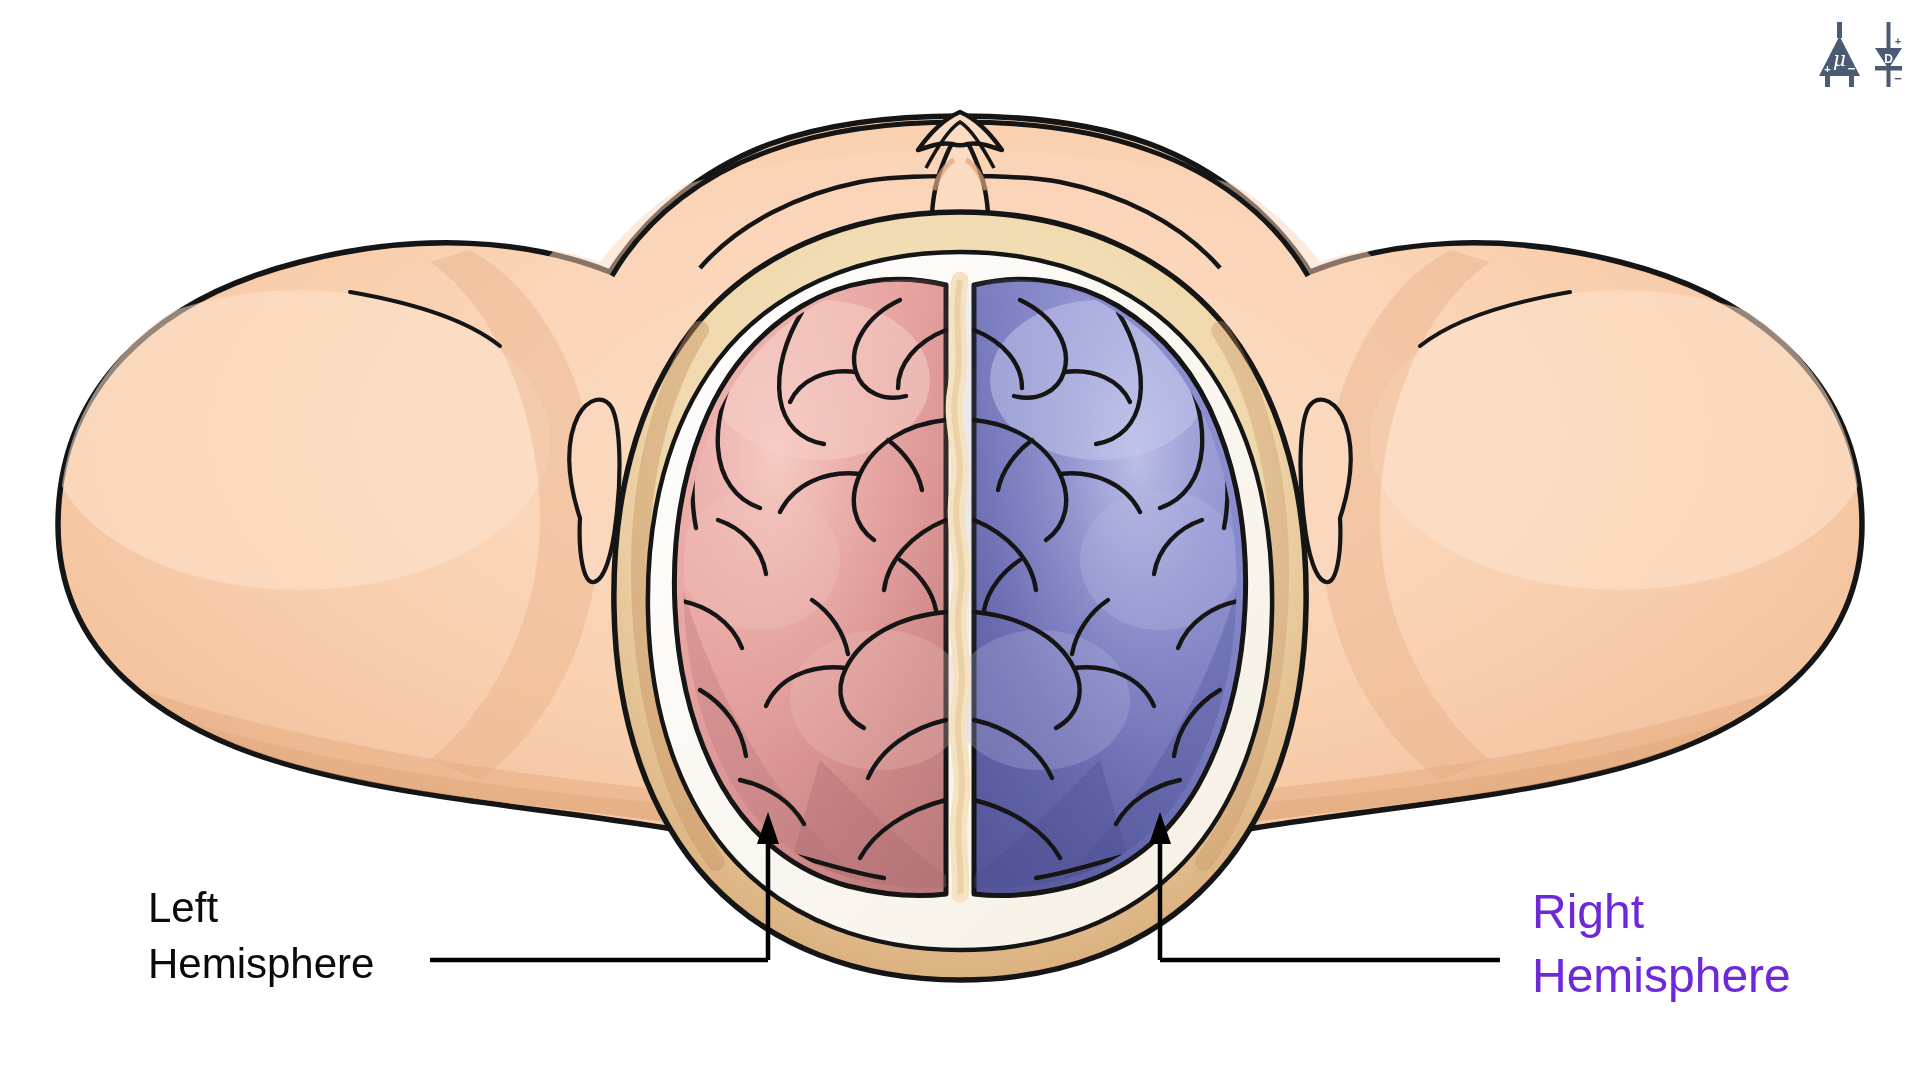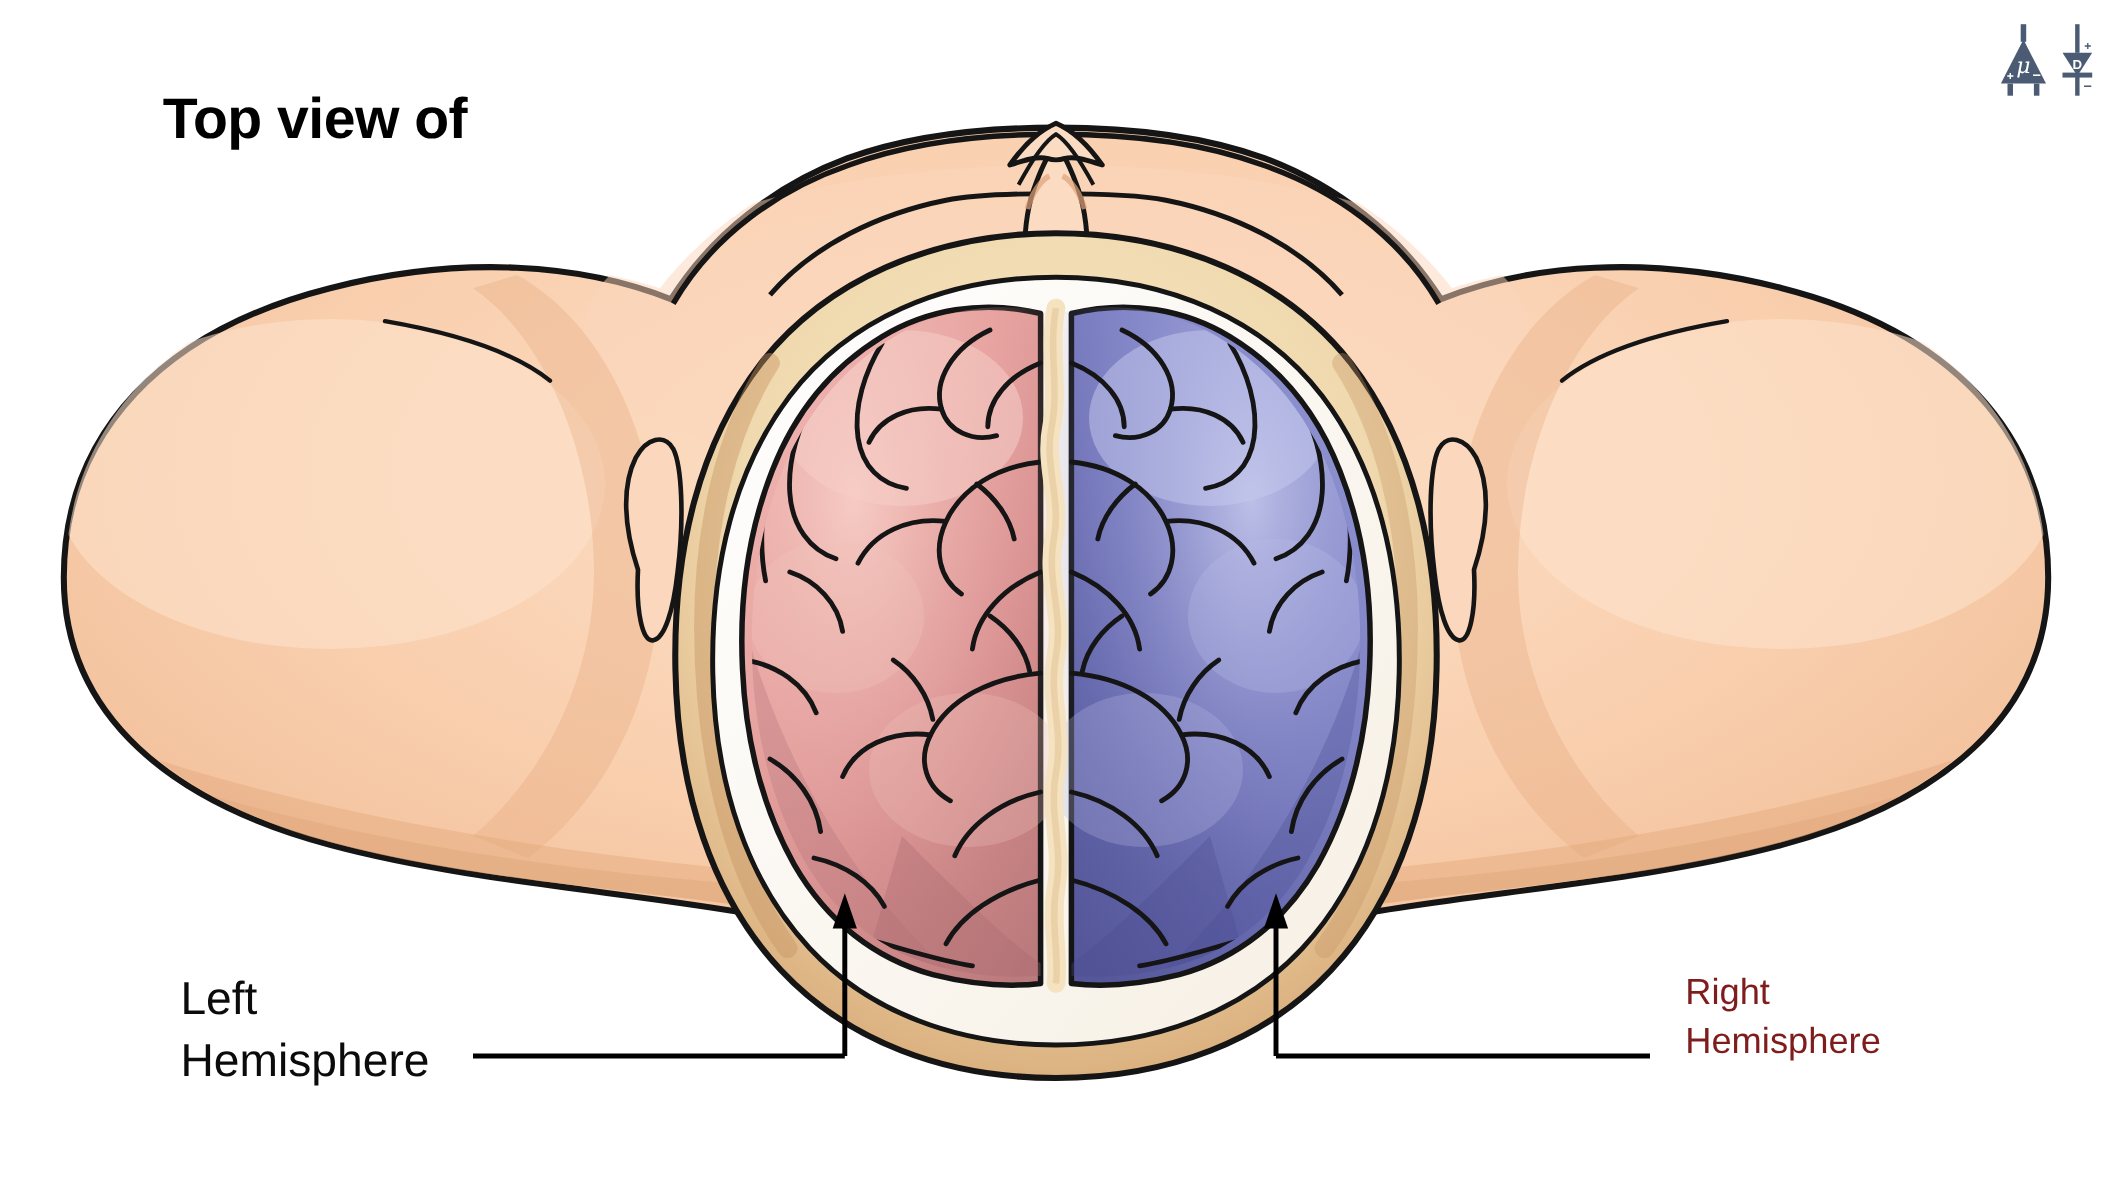--- a/index.html
+++ b/index.html
@@ -35,35 +35,35 @@
     top: 78px;
     font-size: 52px;
     font-weight: bold;
     line-height: 1.16;
     color: #000000;
     letter-spacing: -0.5px;
     white-space: pre;
   }
   .label-left {
     position: absolute;
-    left: 164px;
+    left: 148px;
     top: 880px;
     font-size: 42px;
     line-height: 1.33;
     color: #0b0b0b;
     white-space: pre;
     text-align: left;
   }
   .label-right {
     position: absolute;
     left: 1532px;
     top: 880px;
-    font-size: 33px;
+    font-size: 48px;
     line-height: 1.33;
-    color: #7f1d1d;
+    color: #6d28d9;
     white-space: pre;
     text-align: left;
   }
   .label-line { display: block; }
   #logo {
     position: absolute;
     left: 1812px;
     top: 18px;
     width: 96px;
     height: 72px;
@@ -392,21 +392,21 @@
       <line x1="430" y1="960" x2="768" y2="960" stroke="#000000" stroke-width="4.5"></line>
     </g>
 
     <g>
       <line x1="1160" y1="960" x2="1160" y2="836" stroke="#000000" stroke-width="4.5"></line>
       <polygon points="1160,812 1149,844 1171,844" fill="#000000"></polygon>
       <line x1="1160" y1="960" x2="1500" y2="960" stroke="#000000" stroke-width="4.5"></line>
     </g>
   </svg>
 
-  <div class="title-block"><span class="label-line">Top view of</span></div>
+  <div class="title-block"></div>
 
   <div class="label-left"><span class="label-line">Left</span><span class="label-line">Hemisphere</span></div>
 
   <div class="label-right"><span class="label-line">Right</span><span class="label-line">Hemisphere</span></div>
 
   <svg id="logo" viewBox="0 0 96 72" xmlns="http://www.w3.org/2000/svg">
     <g>
       <rect x="25" y="4" width="5" height="16" fill="#4a5b73"></rect>
       <polygon points="27.5,18 48,58 7,58" fill="#4a5b73"></polygon>
       <rect x="13" y="58" width="5" height="11" fill="#4a5b73"></rect>

